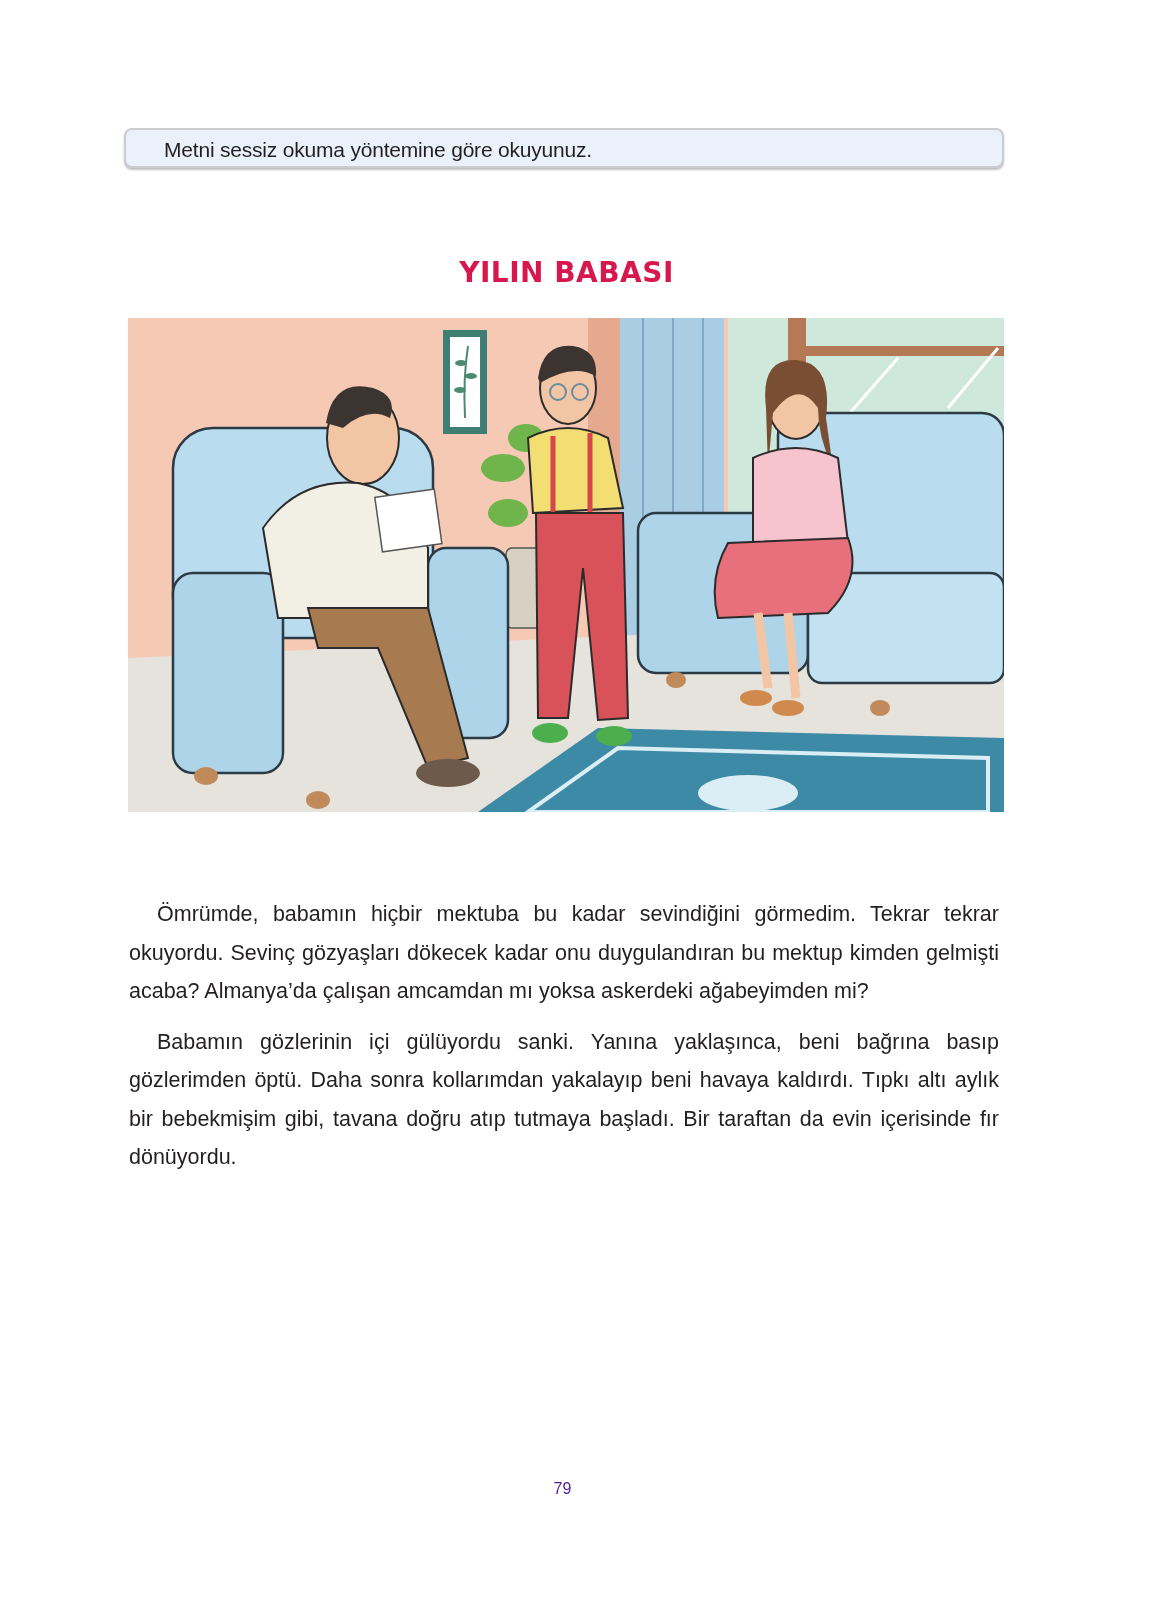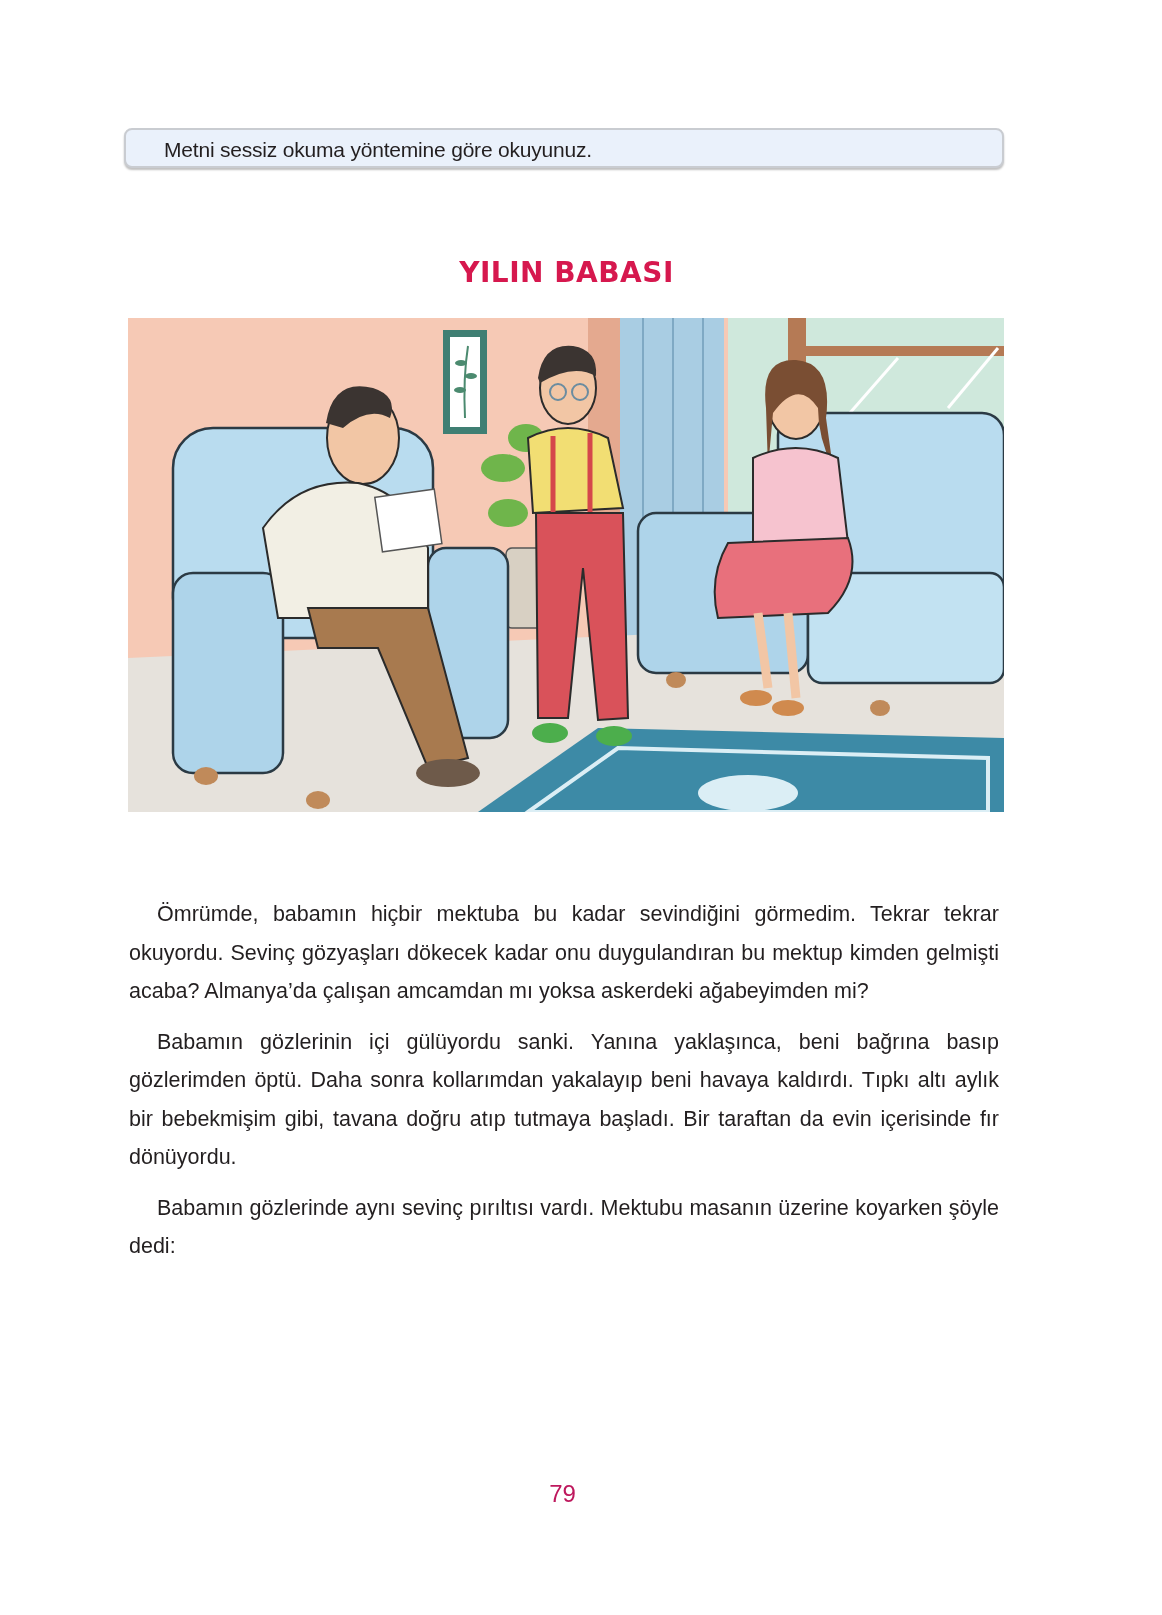--- a/index.html
+++ b/index.html
@@ -27,21 +27,21 @@
   }
   .illustration svg { display: block; }
   .body-text {
     position: absolute; left: 129px; top: 883px; width: 870px;
     font-size: 21.5px; line-height: 38.5px; color: #231f20;
   }
   .para { margin: 12px 0 7px 0; text-indent: 28px; text-align: justify; }
   .para.plain { text-align: left; }
   .page-number {
     position: absolute; left: 0; width: 1125px; top: 1480px; text-align: center;
-    font-size: 24px; color: #be185d;
+    font-size: 16px; color: #4c1d95;
   }
 </style>
 </head>
 <body>
 
 <div class="instruction-box">
   <span class="instruction-text">Metni sessiz okuma yöntemine göre okuyunuz.</span>
 </div>
 
 <div class="title">YILIN BABASI</div>
@@ -119,16 +119,15 @@
     <line x1="630" y1="295" x2="640" y2="370" stroke="#f2c6a5" stroke-width="9"></line>
     <line x1="660" y1="295" x2="668" y2="380" stroke="#f2c6a5" stroke-width="9"></line>
     <ellipse cx="628" cy="380" rx="16" ry="8" fill="#d08a4e"></ellipse>
     <ellipse cx="660" cy="390" rx="16" ry="8" fill="#d08a4e"></ellipse>
   </svg>
 </div>
 
 <div class="body-text">
   <p class="para">Ömrümde, babamın hiçbir mektuba bu kadar sevindiğini görmedim. Tekrar tekrar okuyordu. Sevinç gözyaşları dökecek kadar onu duygulandıran bu mektup kimden gelmişti acaba? Almanya’da çalışan amcamdan mı yoksa askerdeki ağabeyimden mi?</p>
   <p class="para">Babamın gözlerinin içi gülüyordu sanki. Yanına yaklaşınca, beni bağrına basıp gözlerimden öptü. Daha sonra kollarımdan yakalayıp beni havaya kaldırdı. Tıpkı altı aylık bir bebekmişim gibi, tavana doğru atıp tutmaya başladı. Bir taraftan da evin içerisinde fır dönüyordu.</p>
-  <p class="para">Babamın gözlerinde aynı sevinç pırıltısı vardı. Mektubu masanın üzerine koyarken şöyle dedi:</p>
 </div>
 
 <div class="page-number">79</div>
 
 </body></html>

